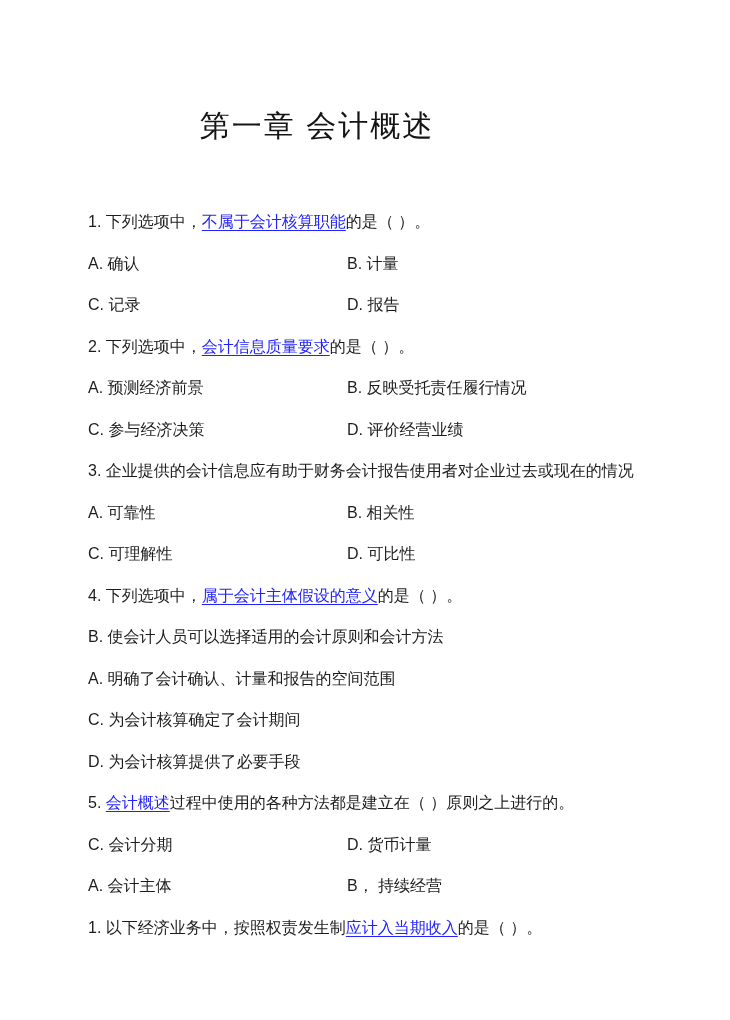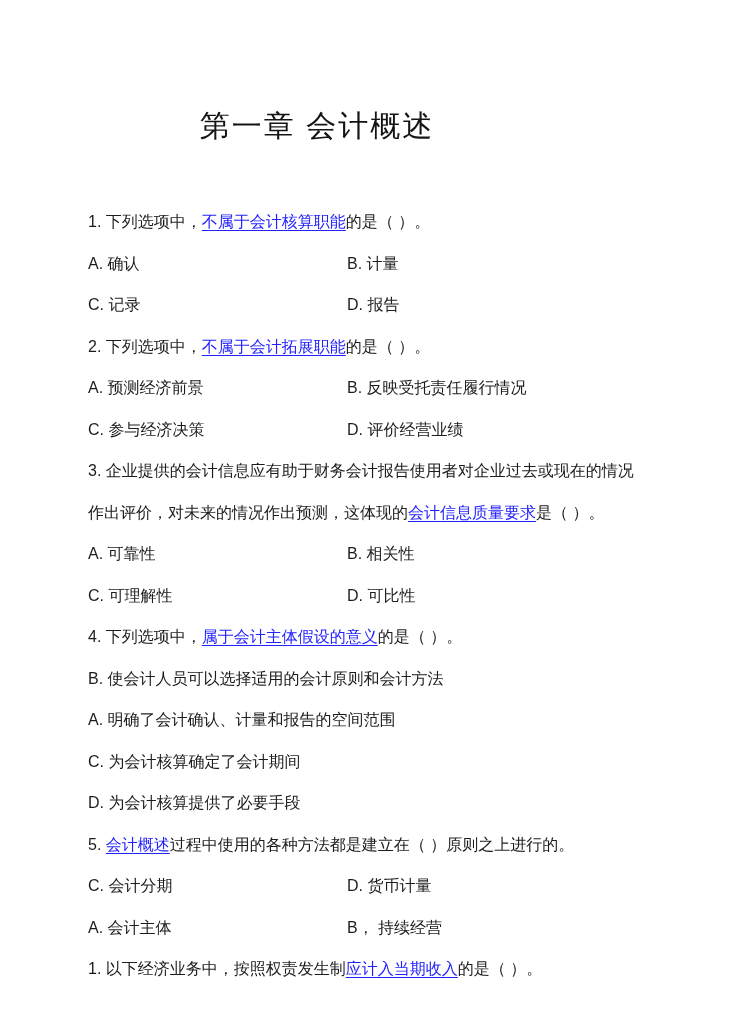--- a/index.html
+++ b/index.html
@@ -57,31 +57,30 @@
   <div class="qarea">
       <div class="line"><span class="run">1. 下列选项中，</span><span class="hl">不属于会计核算职能</span><span class="run">的是（ ）。</span></div>
       <div class="line">
         <span class="cell-left">A. 确认</span>
         <span class="cell-right">B. 计量</span>
       </div>
       <div class="line">
         <span class="cell-left">C. 记录</span>
         <span class="cell-right">D. 报告</span>
       </div>
-      <div class="line"><span class="run">2. 下列选项中，</span><span class="hl">不属于会计拓展职能</span><span class="run">的是（ ）。</span></div>
+      <div class="line"><span class="run">2. 下列选项中，</span><span class="hl">会计信息质量要求</span><span class="run">的是（ ）。</span></div>
       <div class="line">
         <span class="cell-left">A. 预测经济前景</span>
         <span class="cell-right">B. 反映受托责任履行情况</span>
       </div>
       <div class="line">
         <span class="cell-left">C. 参与经济决策</span>
         <span class="cell-right">D. 评价经营业绩</span>
       </div>
       <div class="line"><span class="run">3. 企业提供的会计信息应有助于财务会计报告使用者对企业过去或现在的情况</span></div>
-      <div class="line"><span class="run">作出评价，对未来的情况作出预测，这体现的</span><span class="hl">会计信息质量要求</span><span class="run">是（ ）。</span></div>
       <div class="line">
         <span class="cell-left">A. 可靠性</span>
         <span class="cell-right">B. 相关性</span>
       </div>
       <div class="line">
         <span class="cell-left">C. 可理解性</span>
         <span class="cell-right">D. 可比性</span>
       </div>
       <div class="line"><span class="run">4. 下列选项中，</span><span class="hl">属于会计主体假设的意义</span><span class="run">的是（ ）。</span></div>
       <div class="line">

